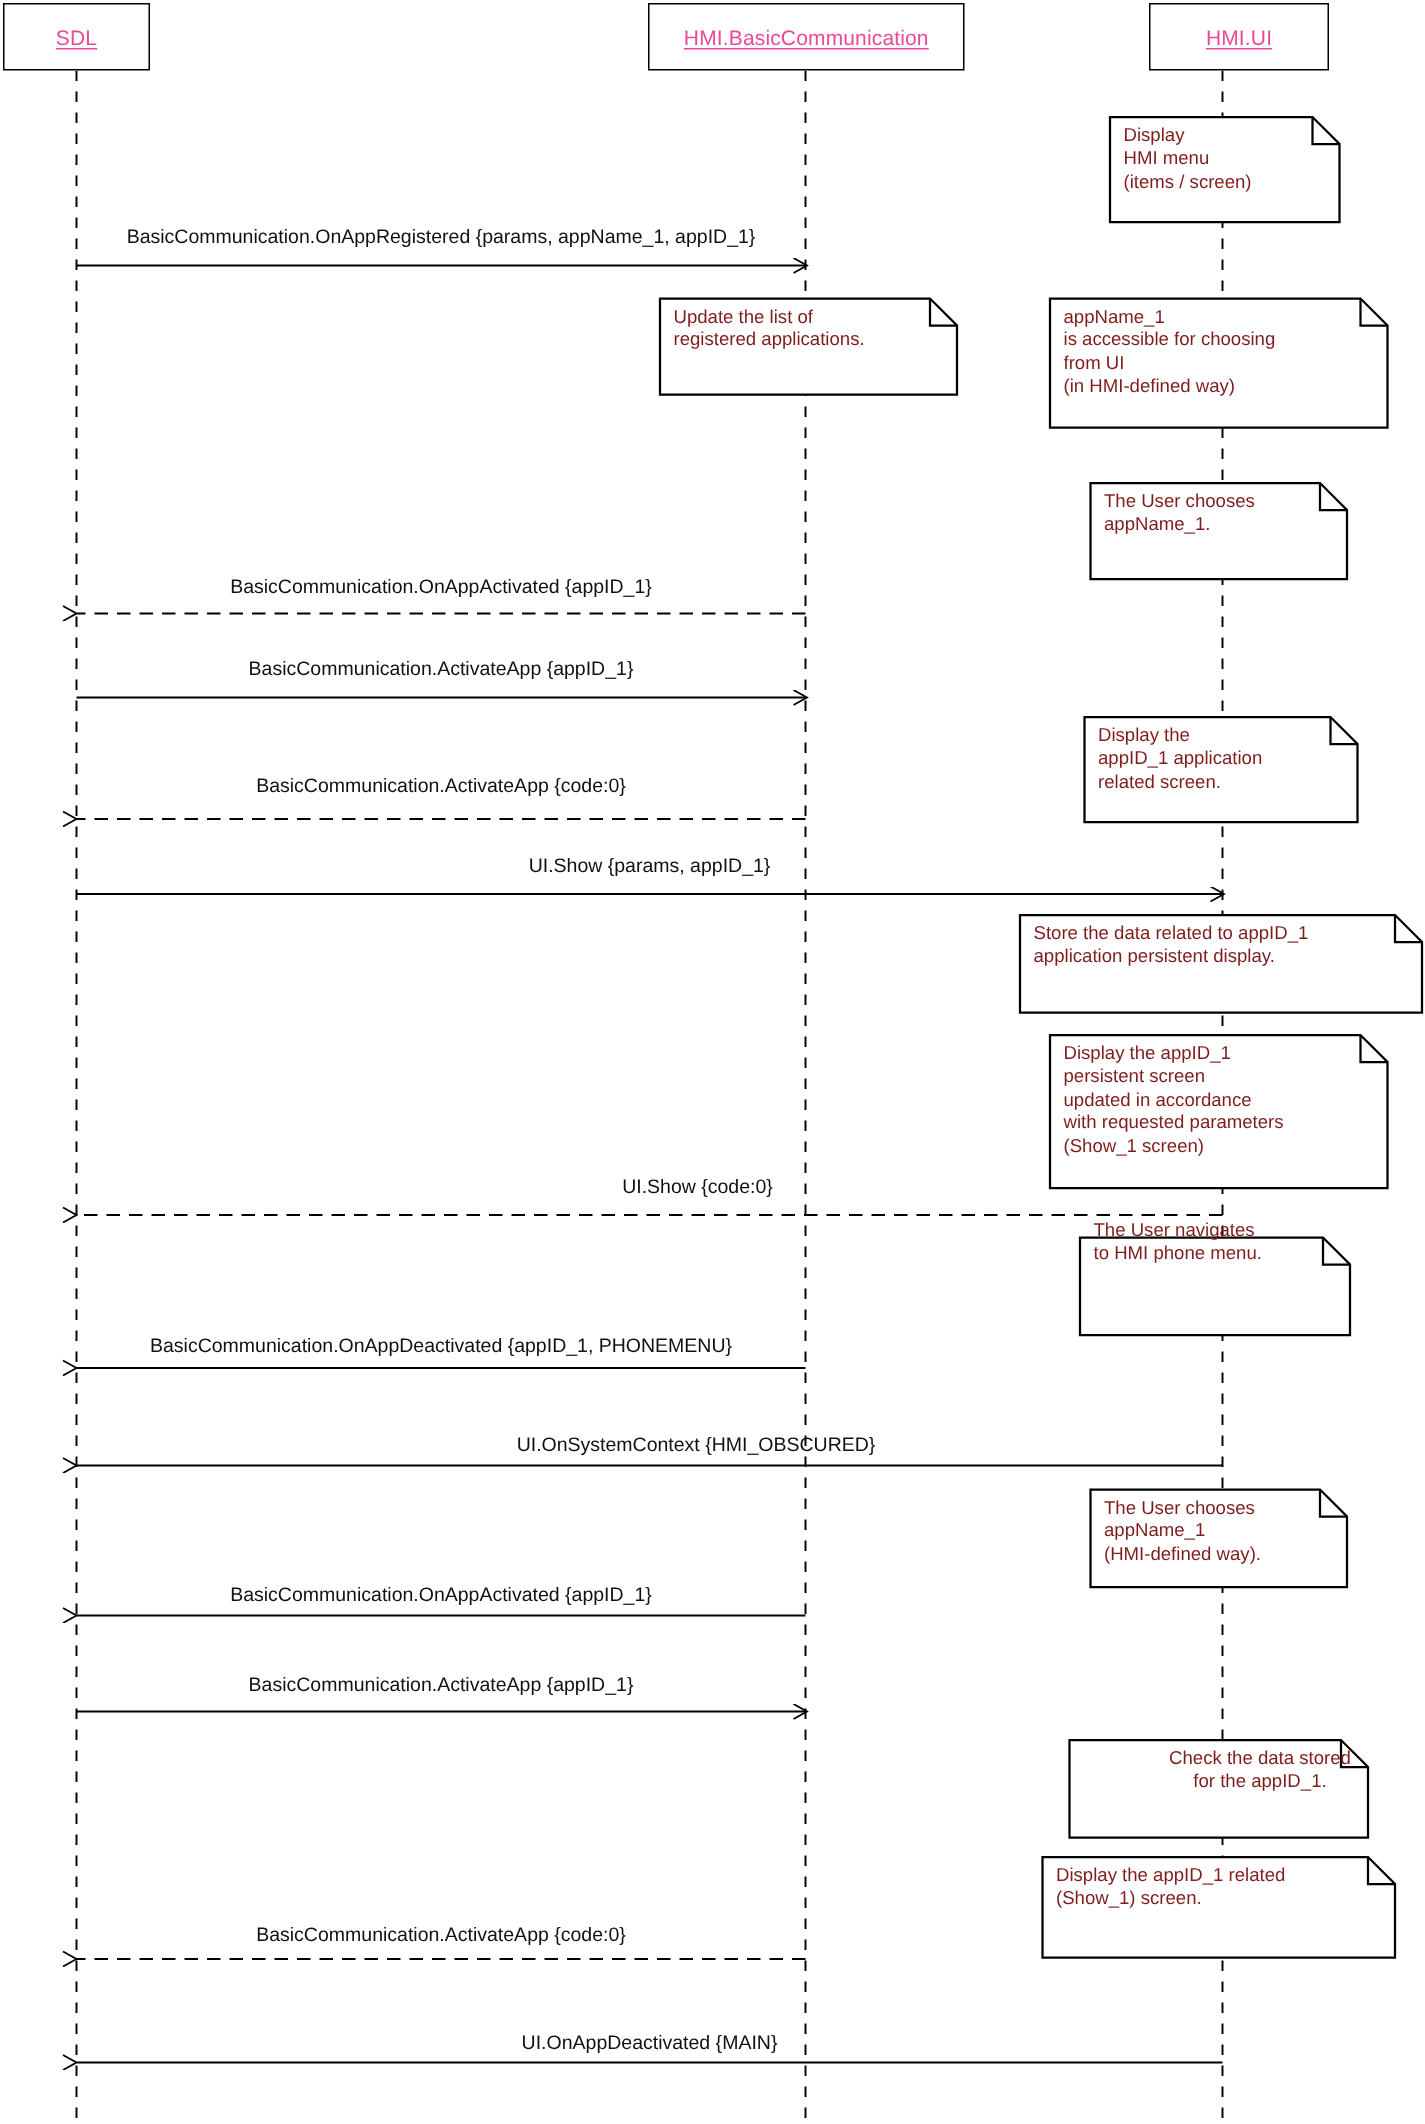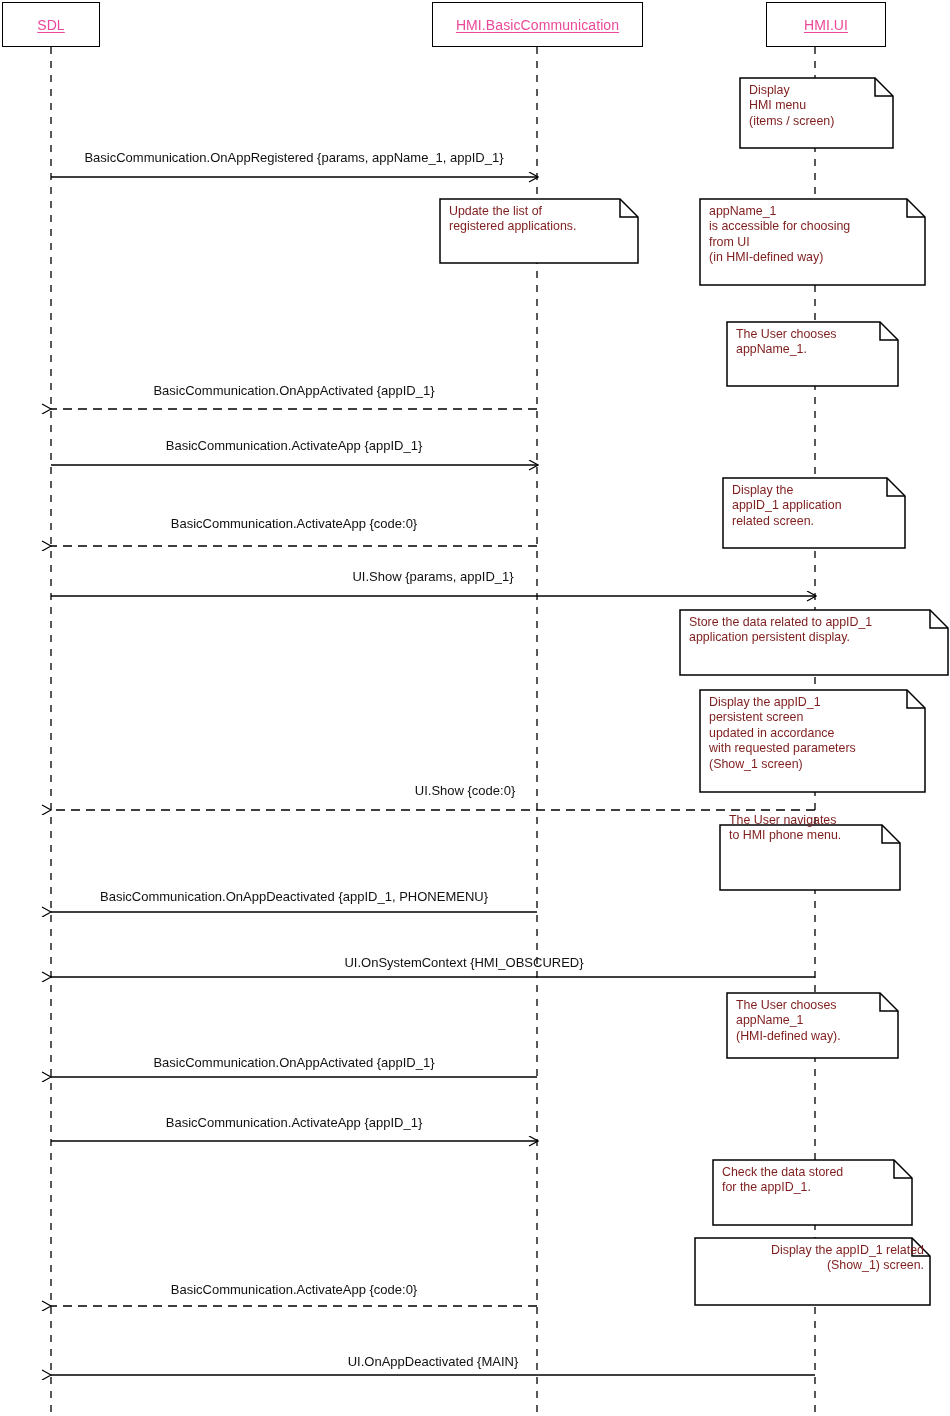--- a/index.html
+++ b/index.html
@@ -178,25 +178,25 @@
       </div>
       <div class="note" style="left: 720px; top: 808px; width: 180px; height: 65px; background: transparent;">
         <div class="note-text">The User navigates
 to HMI phone menu.</div>
       </div>
       <div class="note" style="left: 727px; top: 993px; width: 171px; height: 65px; background: transparent;">
         <div class="note-text">The User chooses
 appName_1
 (HMI-defined way).</div>
       </div>
-      <div class="note" style="left: 713px; top: 1160px; width: 199px; height: 65px; background: transparent;">
+      <div class="note" style="left: 739px; top: 1160px; width: 199px; height: 65px; background: transparent; text-align: center;">
         <div class="note-text">Check the data stored
 for the appID_1.</div>
       </div>
-      <div class="note" style="left: 695px; top: 1238px; width: 235px; height: 86px; background: transparent; text-align: right;">
+      <div class="note" style="left: 695px; top: 1238px; width: 235px; height: 86px; background: transparent;">
         <div class="note-text">Display the appID_1 related
 (Show_1) screen.</div>
       </div>
     </div>
 
   <div id="labels-layer">
       <div class="msg-label" style="left: 294px; top: 150px;">BasicCommunication.OnAppRegistered {params, appName_1, appID_1}</div>
       <div class="msg-label" style="left: 294px; top: 383px;">BasicCommunication.OnAppActivated {appID_1}</div>
       <div class="msg-label" style="left: 294px; top: 438px;">BasicCommunication.ActivateApp {appID_1}</div>
       <div class="msg-label" style="left: 294px; top: 516px;">BasicCommunication.ActivateApp {code:0}</div>

